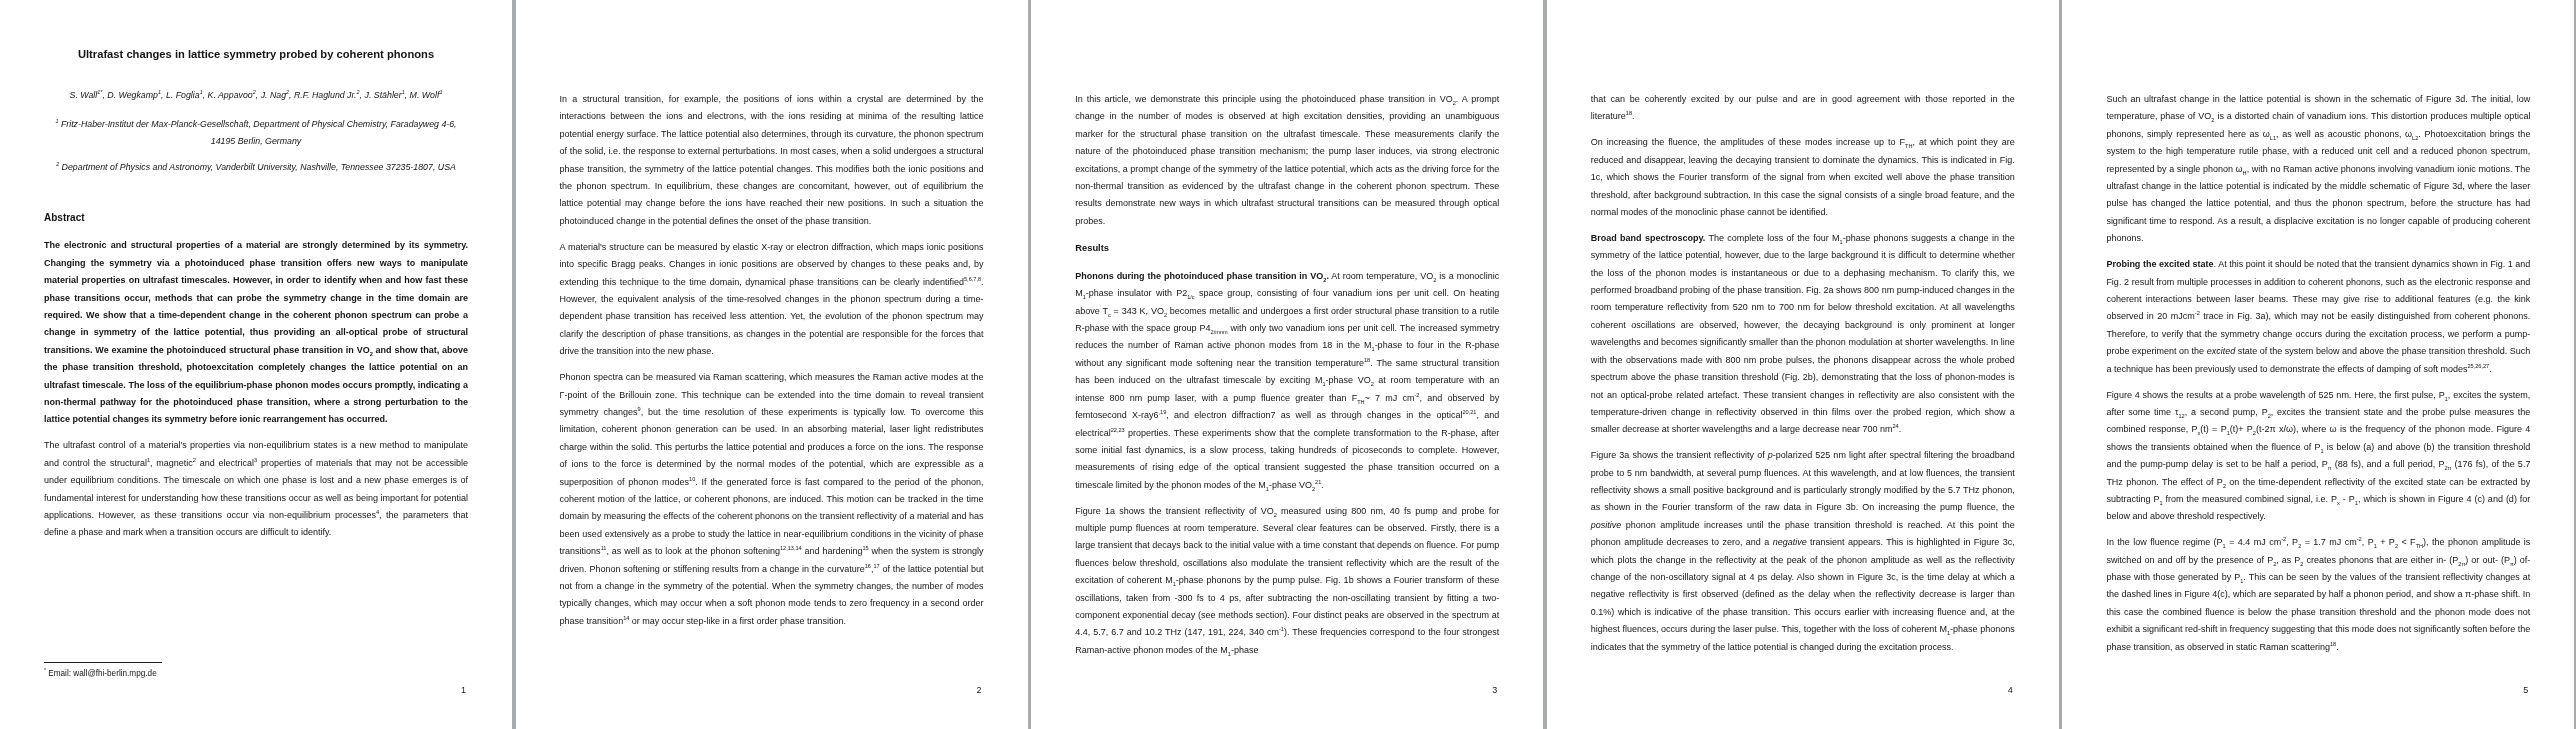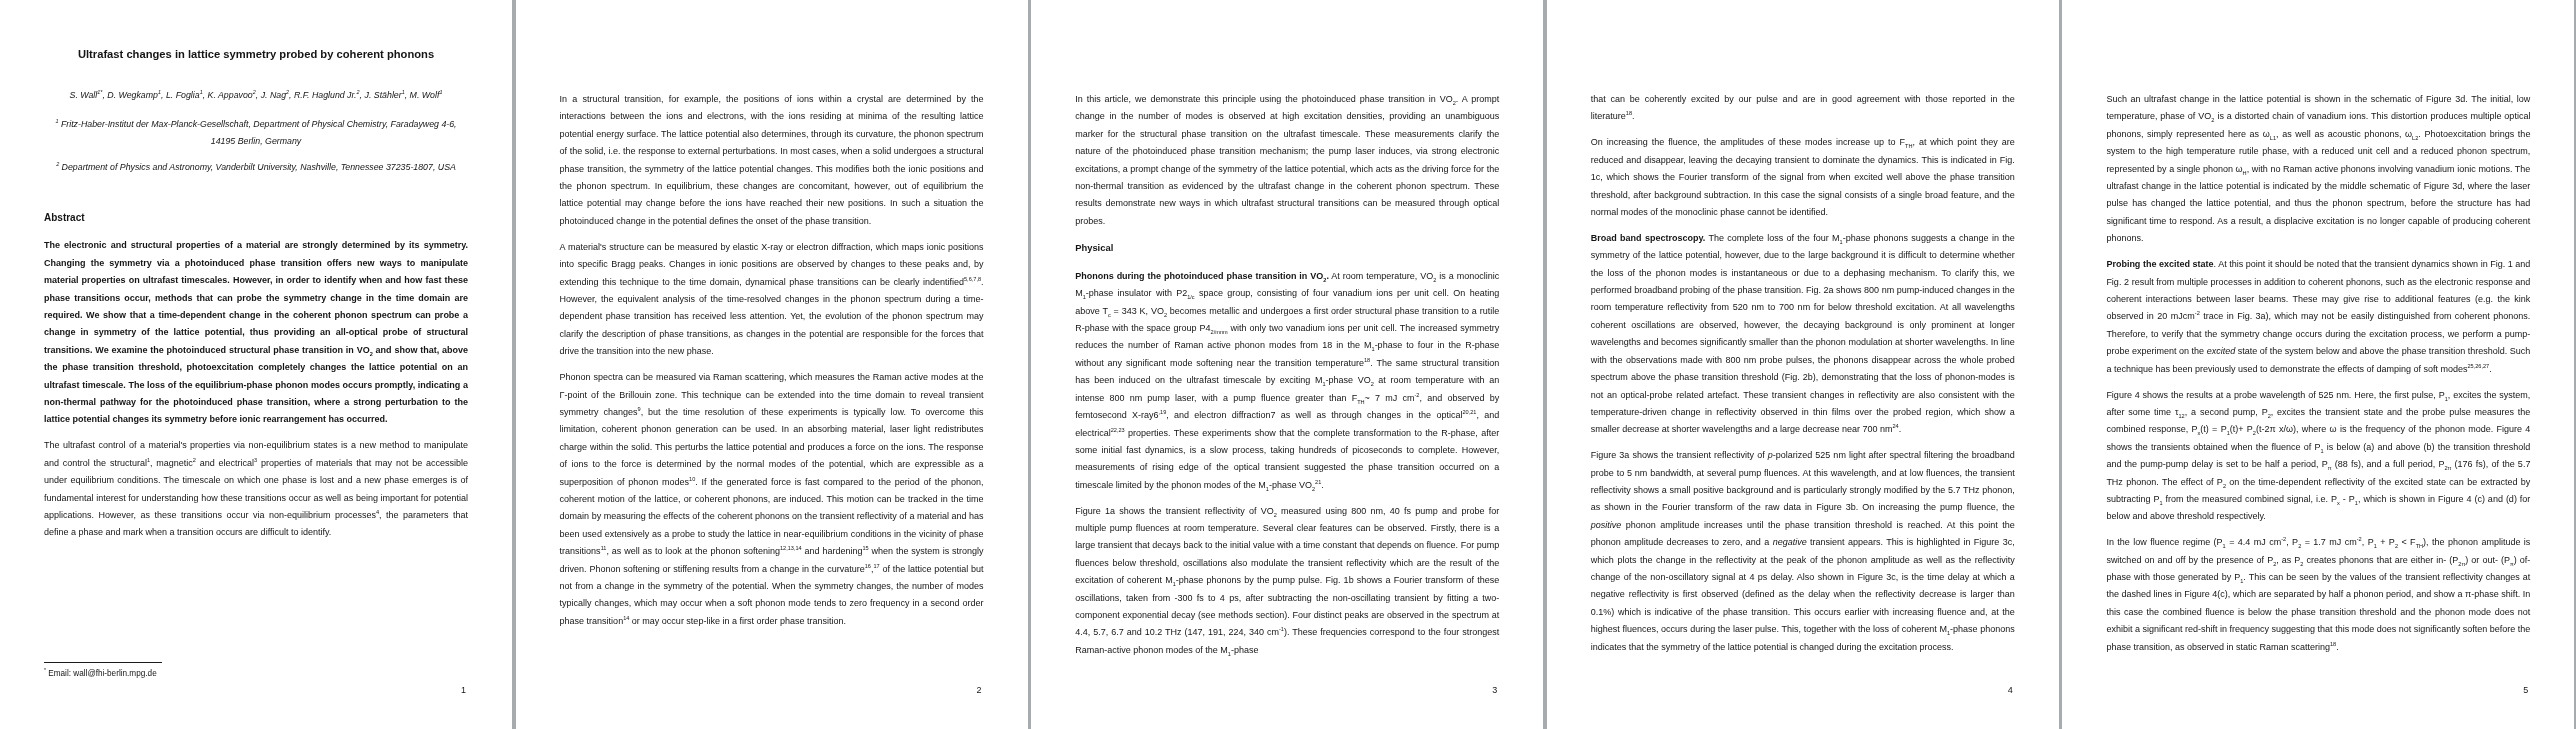--- a/index.html
+++ b/index.html
@@ -112,21 +112,21 @@
       <p class="para">In a structural transition, for example, the positions of ions within a crystal are determined by the interactions between the ions and electrons, with the ions residing at minima of the resulting lattice potential energy surface. The lattice potential also determines, through its curvature, the phonon spectrum of the solid, i.e. the response to external perturbations. In most cases, when a solid undergoes a structural phase transition, the symmetry of the lattice potential changes. This modifies both the ionic positions and the phonon spectrum. In equilibrium, these changes are concomitant, however, out of equilibrium the lattice potential may change before the ions have reached their new positions. In such a situation the photoinduced change in the potential defines the onset of the phase transition.</p>
       <p class="para">A material's structure can be measured by elastic X-ray or electron diffraction, which maps ionic positions into specific Bragg peaks. Changes in ionic positions are observed by changes to these peaks and, by extending this technique to the time domain, dynamical phase transitions can be clearly indentified<sup>5,6,7,8</sup>. However, the equivalent analysis of the time-resolved changes in the phonon spectrum during a time-dependent phase transition has received less attention. Yet, the evolution of the phonon spectrum may clarify the description of phase transitions, as changes in the potential are responsible for the forces that drive the transition into the new phase.</p>
       <p class="para">Phonon spectra can be measured via Raman scattering, which measures the Raman active modes at the Γ-point of the Brillouin zone. This technique can be extended into the time domain to reveal transient symmetry changes<sup>9</sup>, but the time resolution of these experiments is typically low. To overcome this limitation, coherent phonon generation can be used. In an absorbing material, laser light redistributes charge within the solid. This perturbs the lattice potential and produces a force on the ions. The response of ions to the force is determined by the normal modes of the potential, which are expressible as a superposition of phonon modes<sup>10</sup>. If the generated force is fast compared to the period of the phonon, coherent motion of the lattice, or coherent phonons, are induced. This motion can be tracked in the time domain by measuring the effects of the coherent phonons on the transient reflectivity of a material and has been used extensively as a probe to study the lattice in near-equilibrium conditions in the vicinity of phase transitions<sup>11</sup>, as well as to look at the phonon softening<sup>12,13,14</sup> and hardening<sup>15</sup> when the system is strongly driven. Phonon softening or stiffening results from a change in the curvature<sup>16</sup>,<sup>17</sup> of the lattice potential but not from a change in the symmetry of the potential. When the symmetry changes, the number of modes typically changes, which may occur when a soft phonon mode tends to zero frequency in a second order phase transition<sup>14</sup> or may occur step-like in a first order phase transition.</p>
     </div>
     <div class="page-number">2</div>
   </div>
 
   <div class="page">
     <div class="content body-start">
       <p class="para">In this article, we demonstrate this principle using the photoinduced phase transition in VO<sub>2</sub>. A prompt change in the number of modes is observed at high excitation densities, providing an unambiguous marker for the structural phase transition on the ultrafast timescale. These measurements clarify the nature of the photoinduced phase transition mechanism; the pump laser induces, via strong electronic excitations, a prompt change of the symmetry of the lattice potential, which acts as the driving force for the non-thermal transition as evidenced by the ultrafast change in the coherent phonon spectrum. These results demonstrate new ways in which ultrafast structural transitions can be measured through optical probes.</p>
-      <div class="section-heading">Physical</div>
+      <div class="section-heading">Results</div>
       <p class="para"><b>Phonons during the photoinduced phase transition in VO<sub>2</sub>.</b> At room temperature, VO<sub>2</sub> is a monoclinic M<sub>1</sub>-phase insulator with P2<sub>1/c</sub> space group, consisting of four vanadium ions per unit cell. On heating above T<sub>c</sub> = 343 K, VO<sub>2</sub> becomes metallic and undergoes a first order structural phase transition to a rutile R-phase with the space group P4<sub>2/mnm</sub> with only two vanadium ions per unit cell. The increased symmetry reduces the number of Raman active phonon modes from 18 in the M<sub>1</sub>-phase to four in the R-phase without any significant mode softening near the transition temperature<sup>18</sup>. The same structural transition has been induced on the ultrafast timescale by exciting M<sub>1</sub>-phase VO<sub>2</sub> at room temperature with an intense 800 nm pump laser, with a pump fluence greater than F<sub>TH</sub>~ 7 mJ cm<sup>-2</sup>, and observed by femtosecond X-ray6<sup>,19</sup>, and electron diffraction7 as well as through changes in the optical<sup>20,21</sup>, and electrical<sup>22,23</sup> properties. These experiments show that the complete transformation to the R-phase, after some initial fast dynamics, is a slow process, taking hundreds of picoseconds to complete. However, measurements of rising edge of the optical transient suggested the phase transition occurred on a timescale limited by the phonon modes of the M<sub>1</sub>-phase VO<sub>2</sub><sup>21</sup>.</p>
       <p class="para">Figure 1a shows the transient reflectivity of VO<sub>2</sub> measured using 800 nm, 40 fs pump and probe for multiple pump fluences at room temperature. Several clear features can be observed. Firstly, there is a large transient that decays back to the initial value with a time constant that depends on fluence. For pump fluences below threshold, oscillations also modulate the transient reflectivity which are the result of the excitation of coherent M<sub>1</sub>-phase phonons by the pump pulse. Fig. 1b shows a Fourier transform of these oscillations, taken from -300 fs to 4 ps, after subtracting the non-oscillating transient by fitting a two-component exponential decay (see methods section). Four distinct peaks are observed in the spectrum at 4.4, 5.7, 6.7 and 10.2 THz (147, 191, 224, 340 cm<sup>-1</sup>). These frequencies correspond to the four strongest Raman-active phonon modes of the M<sub>1</sub>-phase</p>
     </div>
     <div class="page-number">3</div>
   </div>
 
   <div class="page">
     <div class="content body-start">
       <p class="para">that can be coherently excited by our pulse and are in good agreement with those reported in the literature<sup>18</sup>.</p>
       <p class="para">On increasing the fluence, the amplitudes of these modes increase up to F<sub>TH</sub>, at which point they are reduced and disappear, leaving the decaying transient to dominate the dynamics. This is indicated in Fig. 1c, which shows the Fourier transform of the signal from when excited well above the phase transition threshold, after background subtraction. In this case the signal consists of a single broad feature, and the normal modes of the monoclinic phase cannot be identified.</p>

